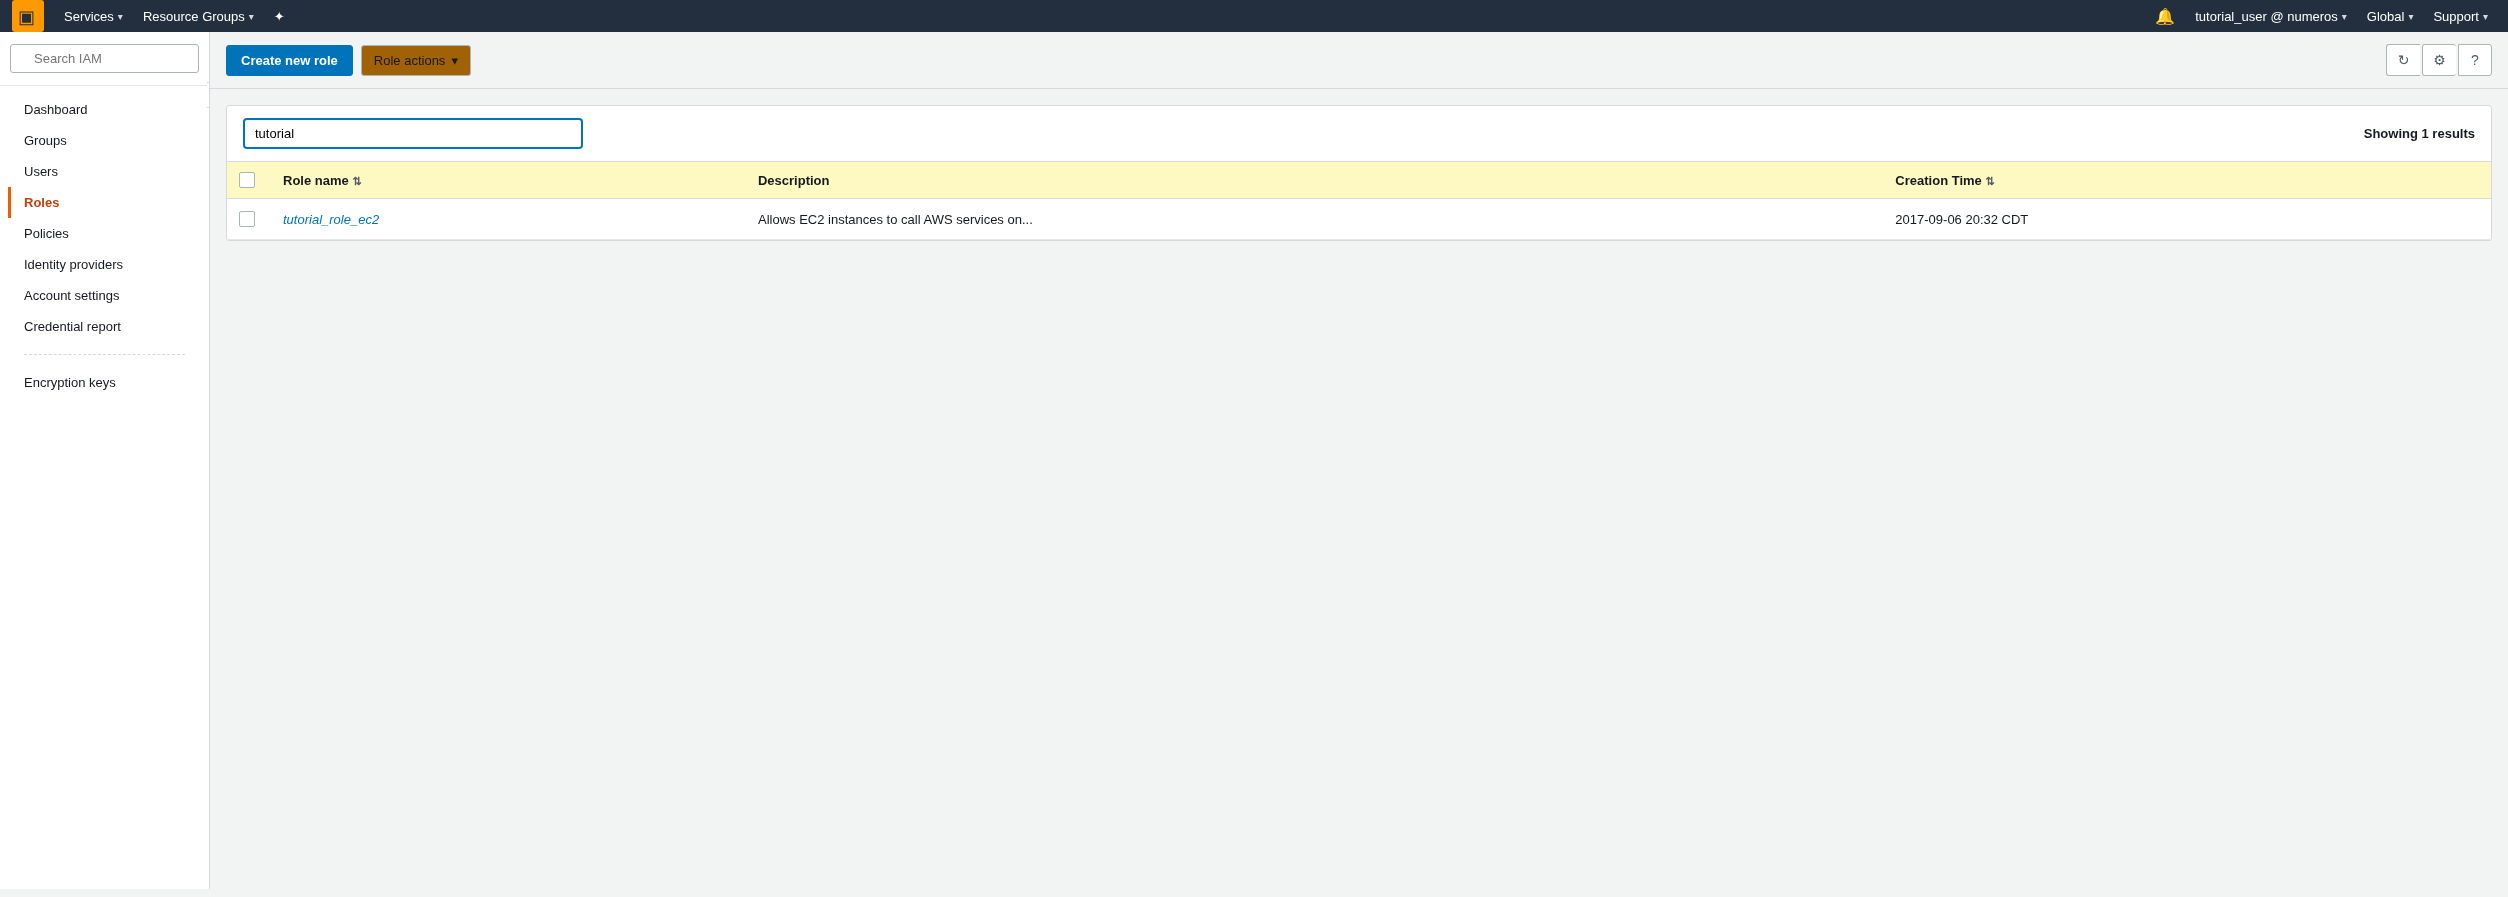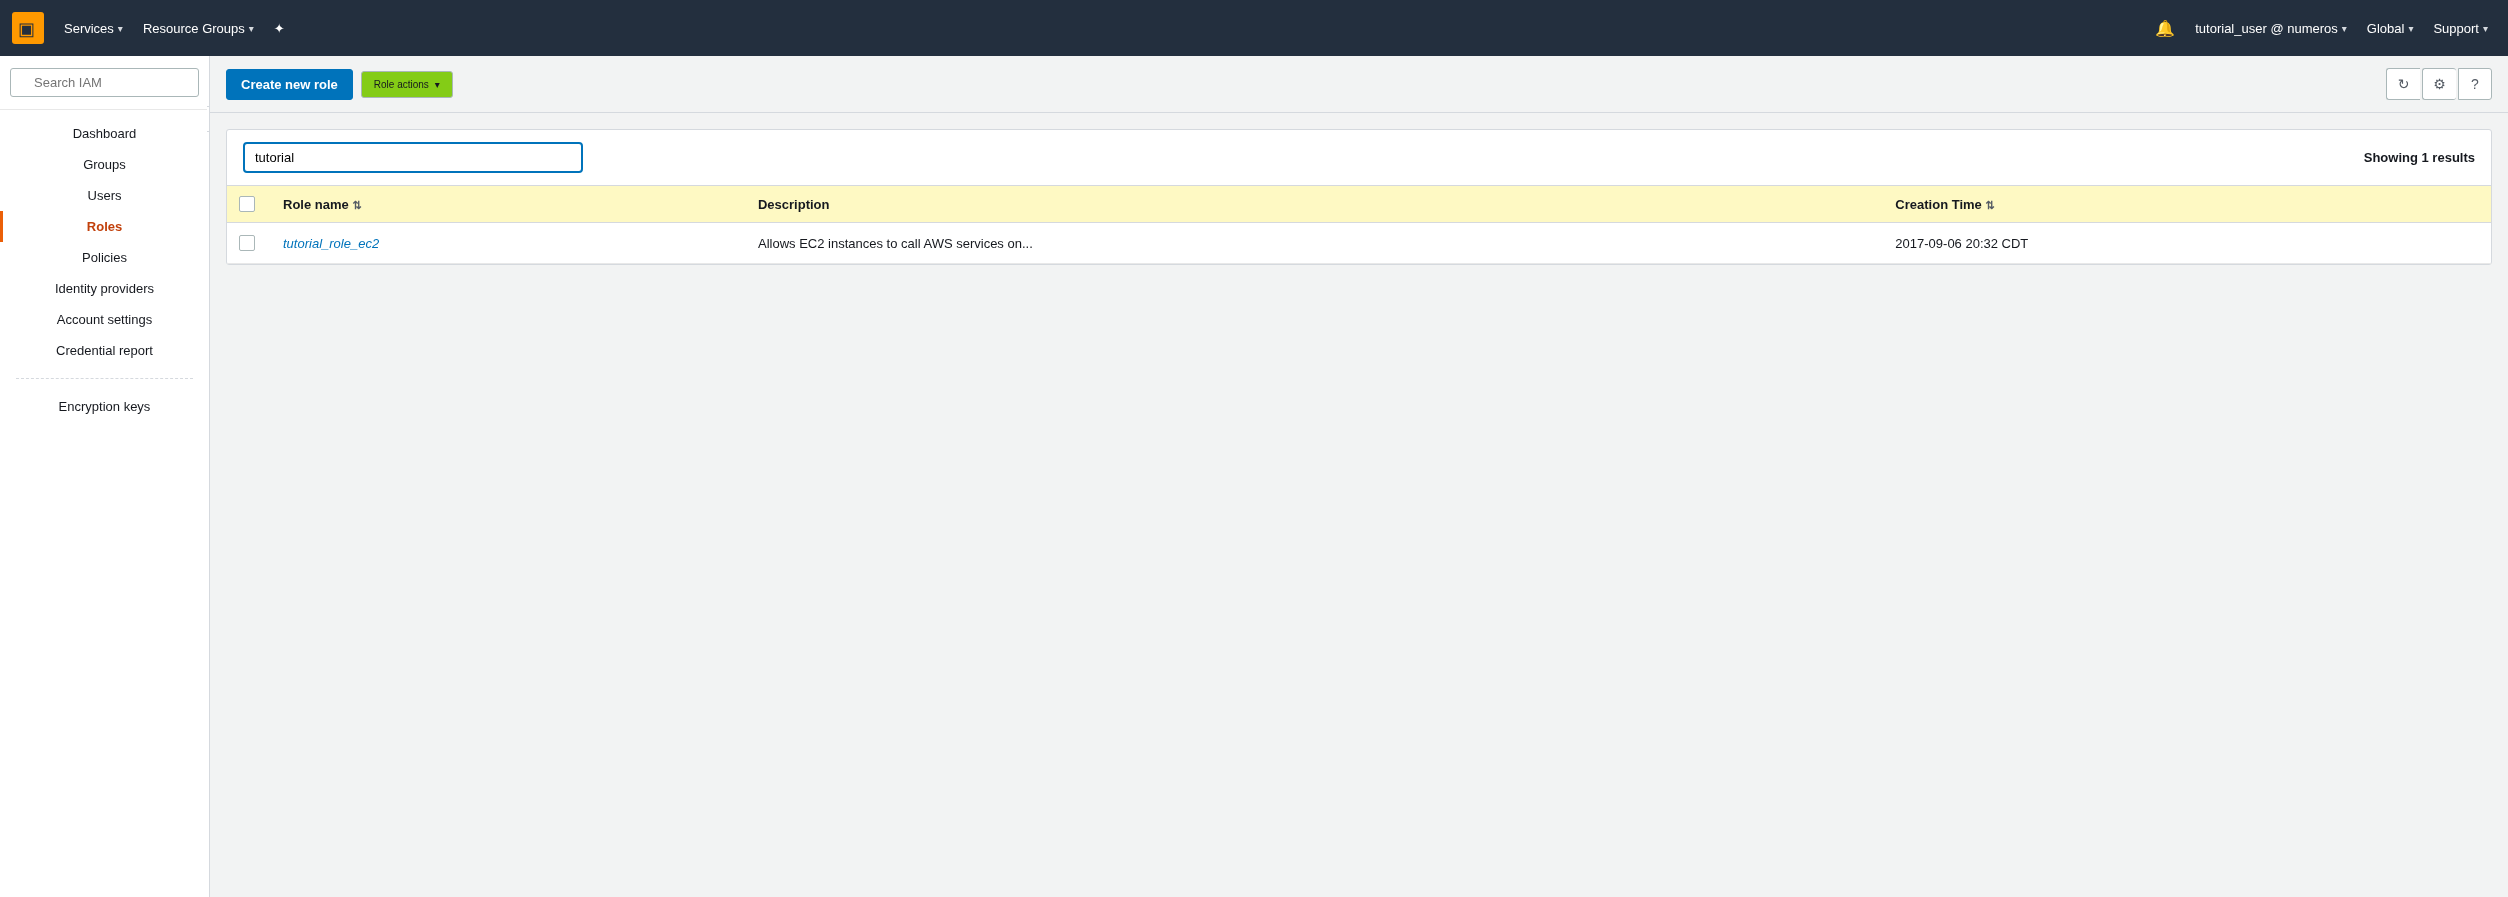--- a/index.html
+++ b/index.html
@@ -1,21 +1,21 @@
 <!DOCTYPE html>
 <html><head>
   <meta charset="utf-8">
   <style>
     * { box-sizing: border-box; margin: 0; padding: 0; }
     body { font-family: "Amazon Ember", Arial, sans-serif; font-size: 13px; background: #f2f3f3; color: #16191f; }
 
     
     .top-nav {
       background: #232f3e;
-      height: 56px;
+      height: 32px;
       display: flex;
       align-items: center;
       padding: 0 12px;
       gap: 4px;
     }
     .top-nav .logo {
       width: 32px; height: 32px;
       background: #f90;
       border-radius: 3px;
       display: flex; align-items: center; justify-content: center;
@@ -89,21 +89,21 @@
       background: #fff;
       border: 1px solid #d5d9de;
       border-left: none;
       border-radius: 0 3px 3px 0;
       cursor: pointer;
       display: flex; align-items: center; justify-content: center;
       font-size: 10px;
       color: #879596;
       z-index: 10;
     }
-    .sidebar-nav { padding: 8px 0; text-align: center; }
+    .sidebar-nav { padding: 8px 8px; }
     .sidebar-nav-item {
       padding: 8px 16px;
       cursor: pointer;
       color: #16191f;
       font-size: 13px;
       display: block;
       text-decoration: none;
     }
     .sidebar-nav-item.active {
       color: #c2410c;
@@ -138,27 +138,27 @@
       color: #fff;
       border: 1px solid #0073bb;
       padding: 7px 14px;
       border-radius: 3px;
       cursor: pointer;
       font-size: 13px;
       font-weight: bold;
       white-space: nowrap;
     }
     .btn-secondary {
-      background: #84cc16;
+      background: #a16207;
       color: #16191f;
       border: 1px solid #aab7b8;
       padding: 7px 12px;
       border-radius: 3px;
       cursor: pointer;
-      font-size: 10px;
+      font-size: 13px;
       display: flex; align-items: center; gap: 6px;
       white-space: nowrap;
     }
     .toolbar-spacer { flex: 1; }
     .toolbar-icons {
       display: flex; gap: 2px;
     }
     .toolbar-icon-btn {
       width: 34px; height: 32px;
       background: #fff;

